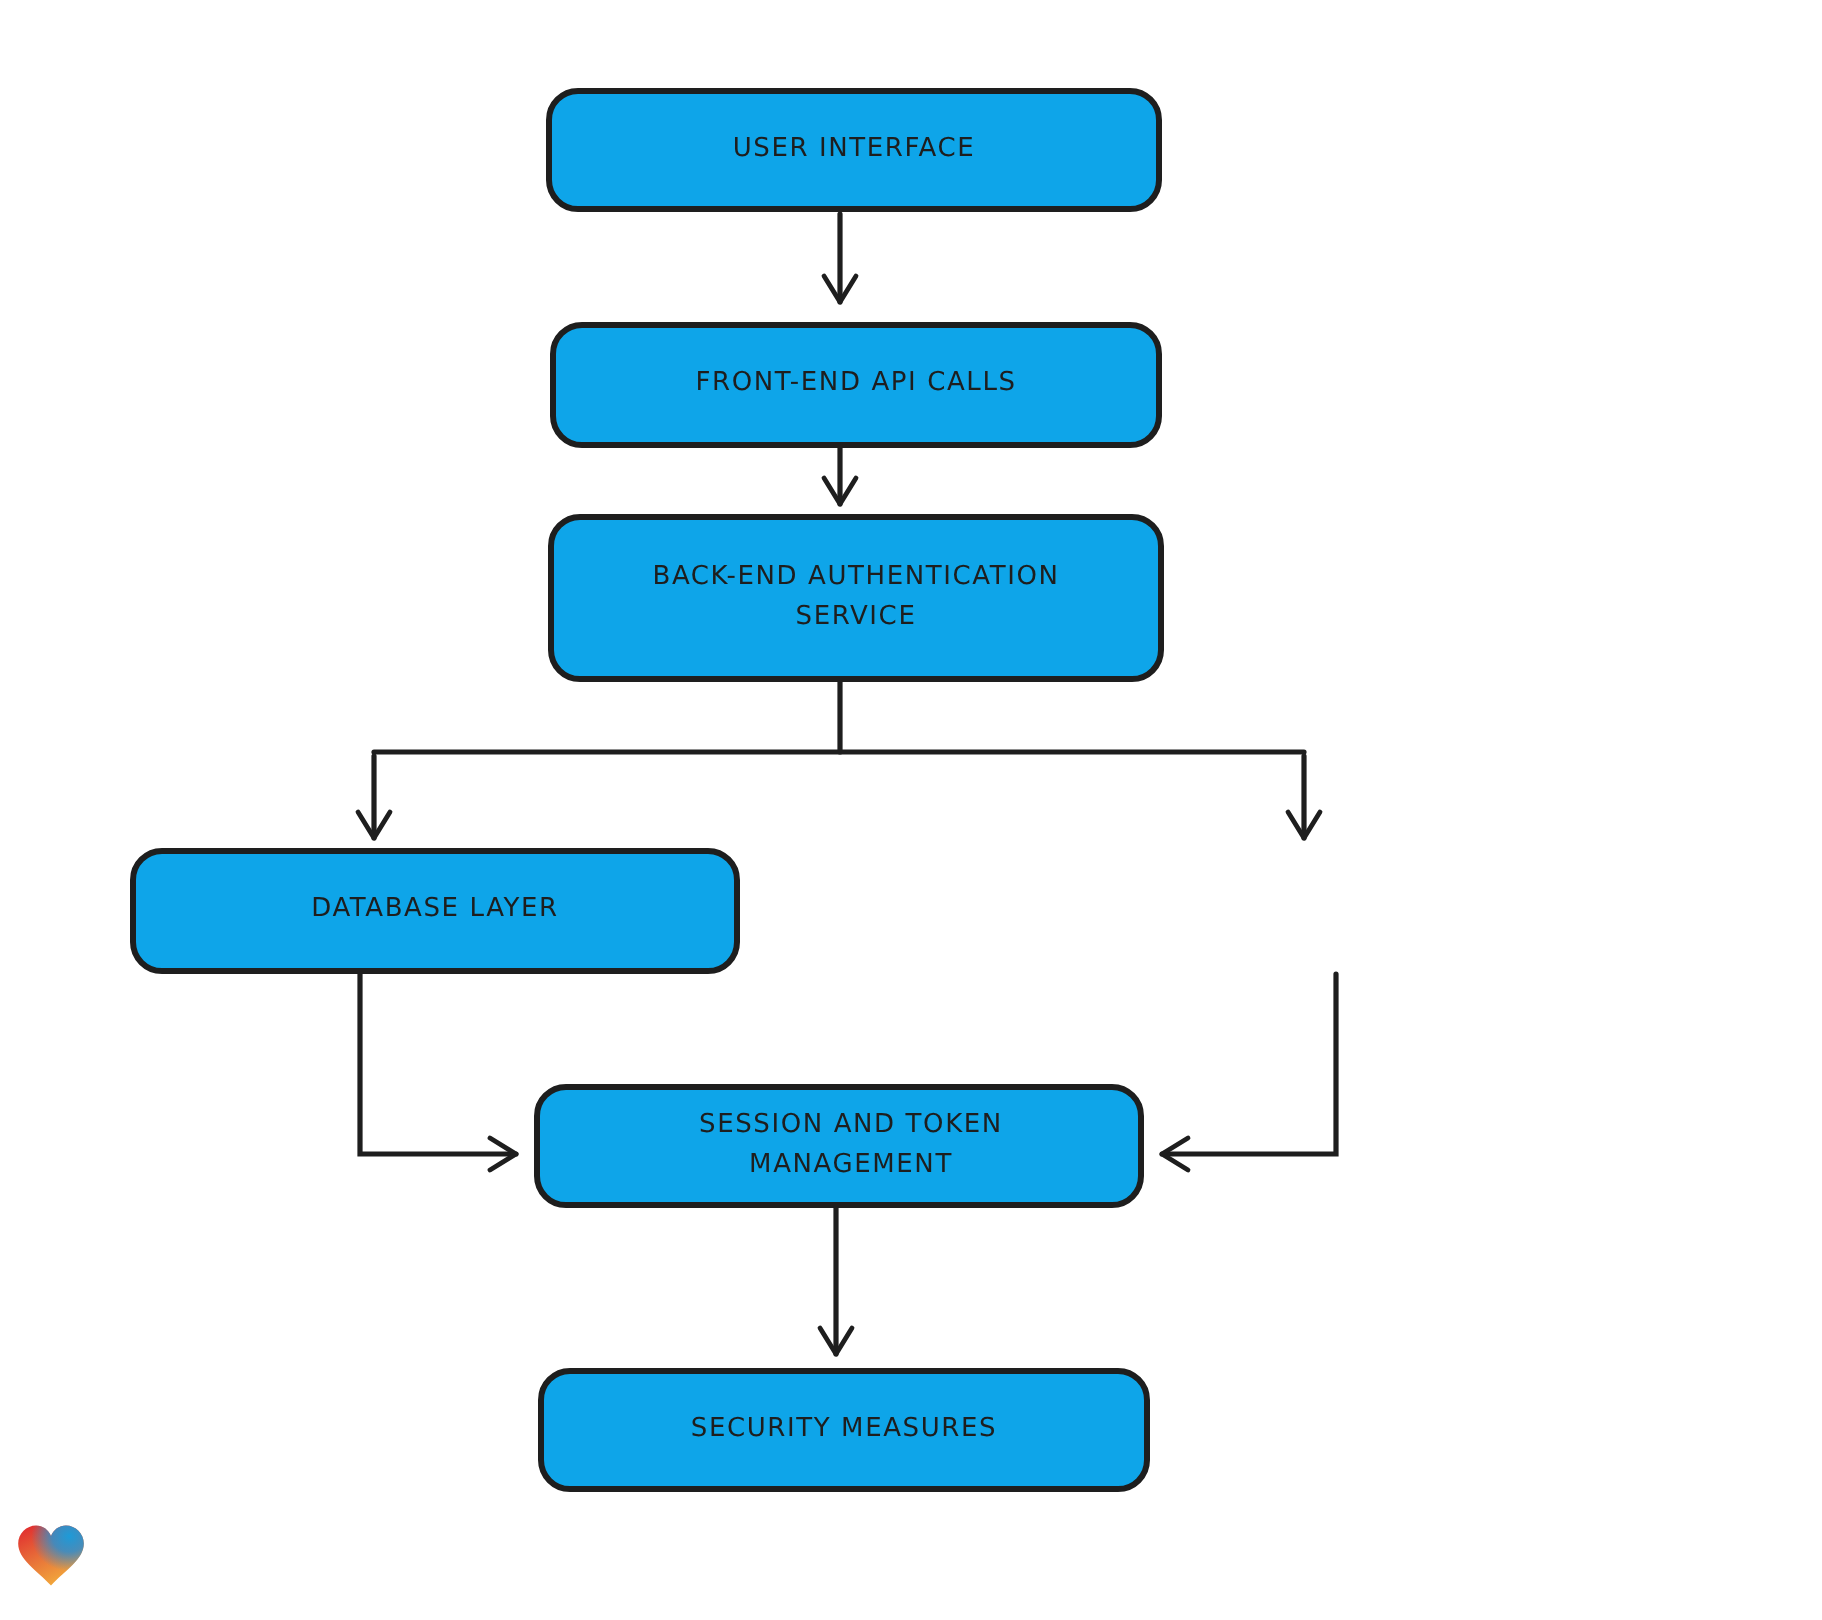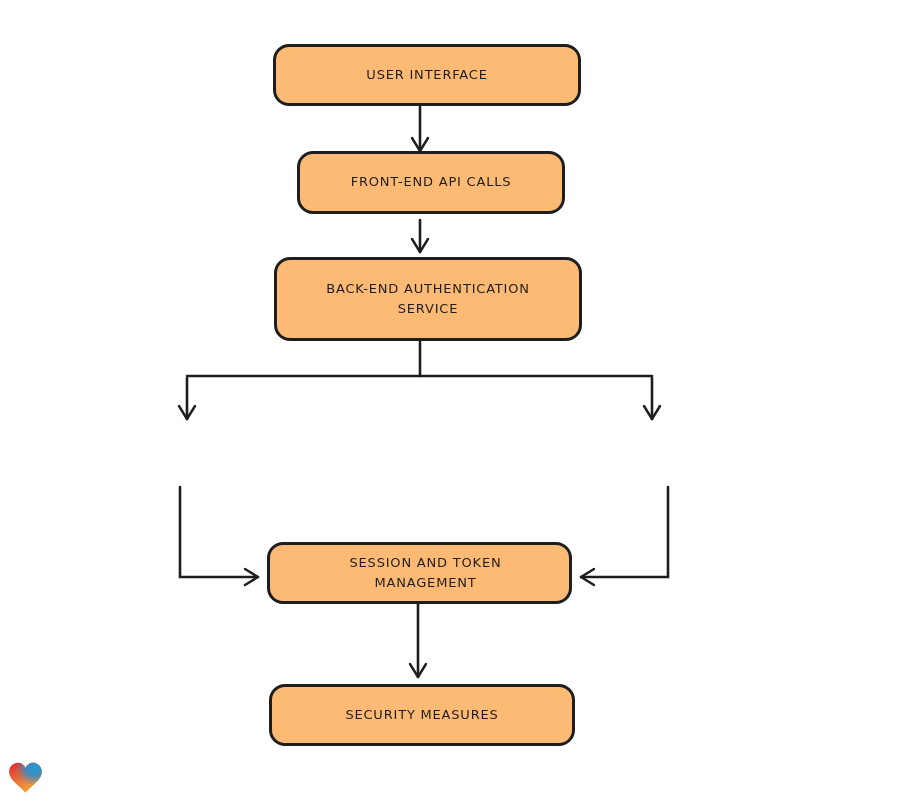--- a/index.html
+++ b/index.html
@@ -20,36 +20,36 @@
     left: 0;
     top: 0;
     width: 911px;
     height: 810px;
   }
   .node {
     position: absolute;
     box-sizing: border-box;
     border: 3px solid #1e1e1e;
     border-radius: 16px;
-    background: #fdba74;
+    background: #0ea5e9;
     display: flex;
     align-items: center;
     justify-content: center;
     text-align: center;
     color: #1e1e1e;
     font-size: 13px;
     letter-spacing: 0.8px;
     line-height: 1.55;
     text-transform: uppercase;
   }
   .node .label {
     display: inline-block;
   }
   #node-user-interface              { left: 273px; top: 44px;  width: 308px; height: 62px; }
-  #node-front-end-api-calls         { left: 275px; top: 151px; width: 268px; height: 63px; margin-left: 22px; }
+  #node-front-end-api-calls         { left: 275px; top: 161px; width: 306px; height: 63px; }
   #node-back-end-auth-service       { left: 274px; top: 257px; width: 308px; height: 84px; }
   #node-back-end-auth-service .label{ max-width: 225px; }
   #node-database-layer              { left: 65px;  top: 424px; width: 305px; height: 63px; }
   #node-third-party-authentication  { left: 453px; top: 424px; width: 303px; height: 63px; }
   #node-session-token-management    { left: 267px; top: 542px; width: 305px; height: 62px; padding-left: 12px; }
   #node-session-token-management .label { max-width: 180px; }
   #node-security-measures           { left: 269px; top: 684px; width: 306px; height: 62px; }
   .logo {
     position: absolute;
     left: 8px;
@@ -87,20 +87,23 @@
   </div>
 
   <div class="node" id="node-front-end-api-calls">
     <span class="label">FRONT-END API CALLS</span>
   </div>
 
   <div class="node" id="node-back-end-auth-service">
     <span class="label">BACK-END AUTHENTICATION SERVICE</span>
   </div>
 
+  <div class="node" id="node-database-layer">
+    <span class="label">DATABASE LAYER</span>
+  </div>
 
 
   <div class="node" id="node-session-token-management">
     <span class="label">SESSION AND TOKEN MANAGEMENT</span>
   </div>
 
   <div class="node" id="node-security-measures">
     <span class="label">SECURITY MEASURES</span>
   </div>
 

